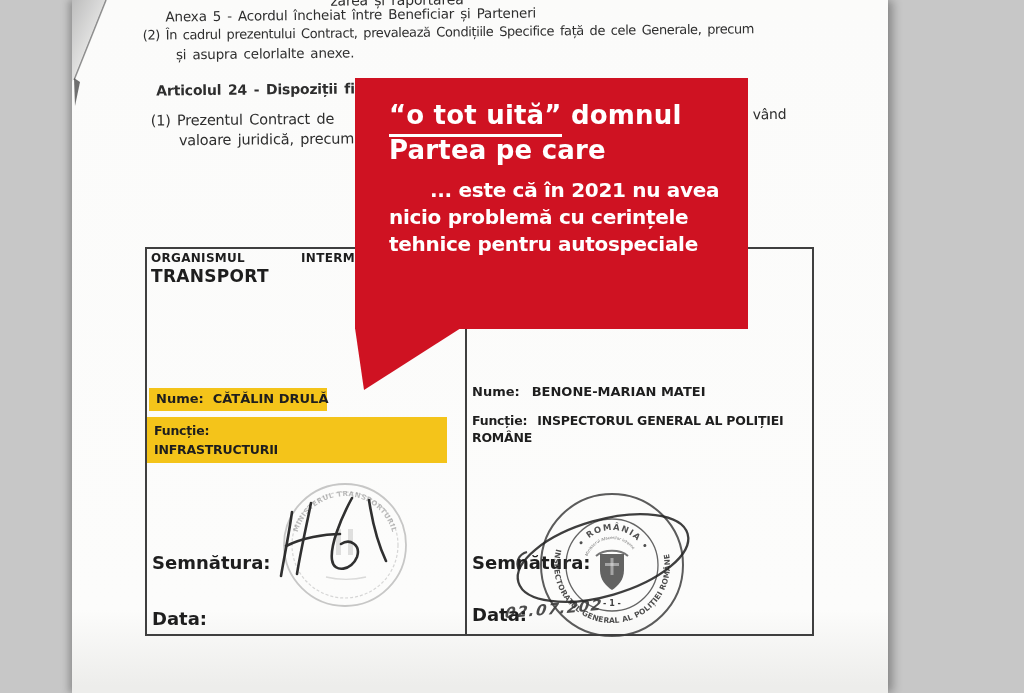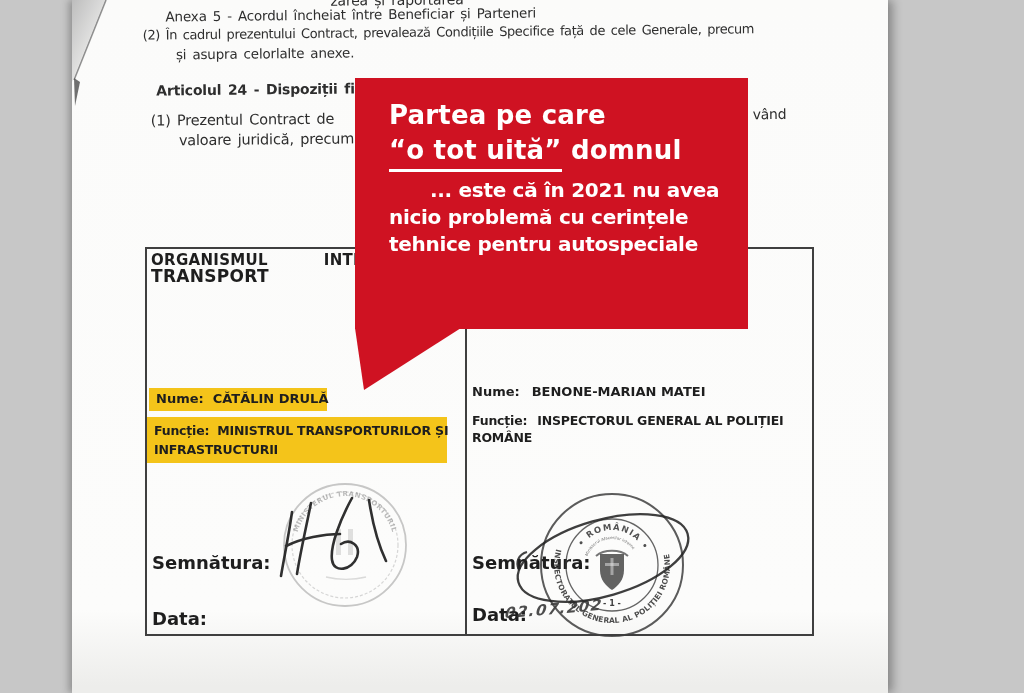--- a/index.html
+++ b/index.html
@@ -9,21 +9,21 @@
          box-shadow:-4px 0 7px rgba(0,0,0,.22), 5px 0 9px rgba(0,0,0,.30);}
   .fold{position:absolute;left:72px;top:0;width:33px;height:82px;
         background:linear-gradient(115deg,#bdbdbd 0%,#e3e3e2 55%,#f7f7f6 100%);
         clip-path:polygon(0 0,100% 0,0 100%);z-index:2;}
   .fold-svg{position:absolute;left:68px;top:0;width:44px;height:112px;z-index:2;}
   .doc-top{position:absolute;left:0;top:0;width:1024px;height:250px;transform:rotate(-0.6deg);transform-origin:300px 60px;z-index:3;}
   .doc-text{position:absolute;color:#2e2e2e;white-space:pre;word-spacing:2px;letter-spacing:-0.2px;}
   .sig-table{position:absolute;left:145px;top:247px;width:669px;height:389px;border:2px solid #3f3f3f;box-sizing:border-box;z-index:4;}
   .divider{position:absolute;left:318px;top:0;bottom:0;width:2px;background:#3f3f3f;}
   .tbl-text{position:absolute;font-weight:bold;color:#1e1e1e;white-space:nowrap;}
-  .t-header{left:4px;top:2px;font-size:15px;letter-spacing:.3px;display:flex;}
+  .t-header{left:4px;top:2px;font-size:12px;letter-spacing:.3px;display:flex;}
   .t-header .w2{margin-left:56px;}
   .t-header2{left:4px;top:17px;font-size:17px;letter-spacing:.3px;}
   .hl{position:absolute;background:#f4c41a;box-sizing:border-box;color:#1e1e1e;font-weight:bold;}
   .hl-nume{left:2px;top:139px;width:178px;height:23px;padding:3px 7px;font-size:13px;display:flex;gap:9px;white-space:nowrap;}
   .hl-functie{left:0px;top:168px;width:300px;height:46px;padding:4px 7px;font-size:12.5px;line-height:19px;letter-spacing:-0.2px;}
   .hl-functie .l1{display:flex;gap:8px;white-space:nowrap;}
   .r-nume{left:325px;top:135px;font-size:13px;display:flex;gap:12px;}
   .r-functie{left:325px;top:163px;font-size:12.5px;line-height:17px;letter-spacing:-0.2px;}
   .r-functie .l1{display:flex;gap:10px;white-space:nowrap;}
   .sig-label{font-size:18px;}
@@ -71,21 +71,20 @@
     </div>
     <div class="tbl-text t-header2">TRANSPORT</div>
 
     <div class="hl hl-nume">
       <span>Nume:</span>
       <span>CĂTĂLIN DRULĂ</span>
     </div>
     <div class="hl hl-functie">
       <div class="l1">
         <span>Funcție:</span>
-        <span>MINISTRUL TRANSPORTURILOR ȘI</span>
       </div>
       <div>INFRASTRUCTURII</div>
     </div>
 
     <div class="tbl-text sig-label" style="left:5px;top:303px;">Semnătura:</div>
     <div class="tbl-text sig-label" style="left:5px;top:359px;">Data:</div>
 
     <div class="tbl-text r-nume">
       <span>Nume:</span>
       <span>BENONE-MARIAN MATEI</span>
@@ -151,21 +150,21 @@
       <rect x="-7" y="-7" width="14" height="3" fill="#e8e8e8" opacity="0.5"></rect>
     </g>
     <text x="107" y="128" text-anchor="middle" font-size="8" font-weight="bold" fill="#3e3e3e">- 1 -</text>
     <g>
       <ellipse cx="98" cy="80" rx="88" ry="38" transform="rotate(-16 98 80)" fill="none" stroke="#232323" stroke-width="2.3" opacity="0.88"></ellipse>
       <path d="M14,92 C10,84 14,76 22,74" fill="none" stroke="#232323" stroke-width="2.2" opacity="0.85"></path>
     </g>
   </svg>
 
   <div class="callout">
+    <div class="h"><span class="ul">“o tot uită”</span><span style="white-space:pre;"> domnul</span></div>
     <div class="h">Partea pe care</div>
-    <div class="h"><span class="ul">“o tot uită”</span><span style="white-space:pre;"> domnul</span></div>
     <div class="b first">... este că în 2021 nu avea</div>
     <div class="b">nicio problemă cu cerințele</div>
     <div class="b">tehnice pentru autospeciale</div>
   </div>
   <div class="callout-tail"></div>
 
 </div>
 
 </body></html>

